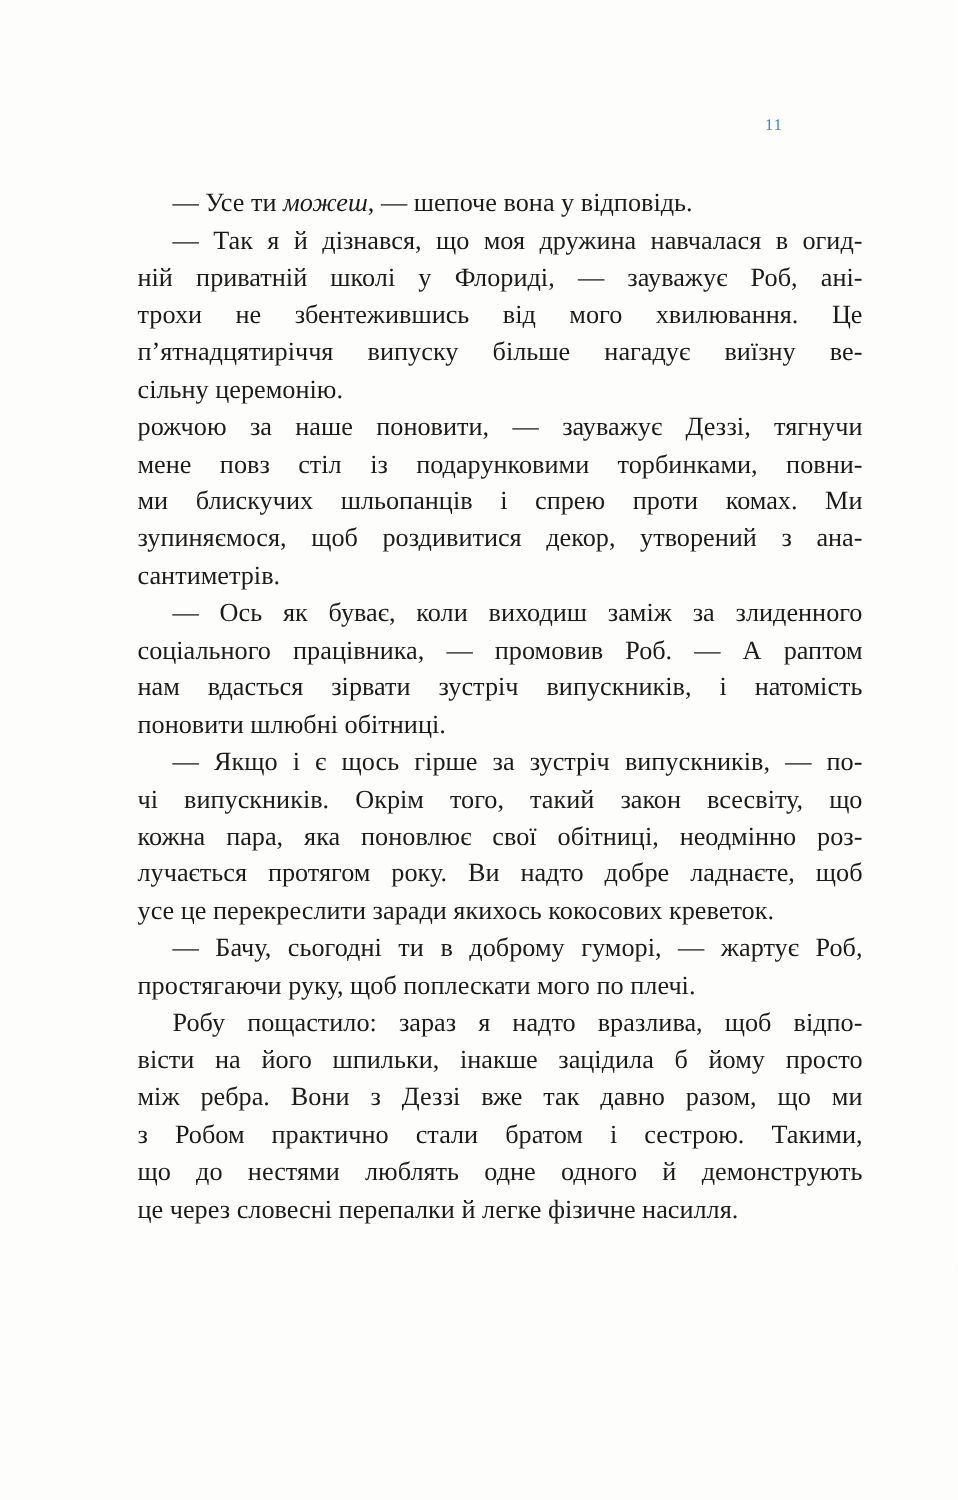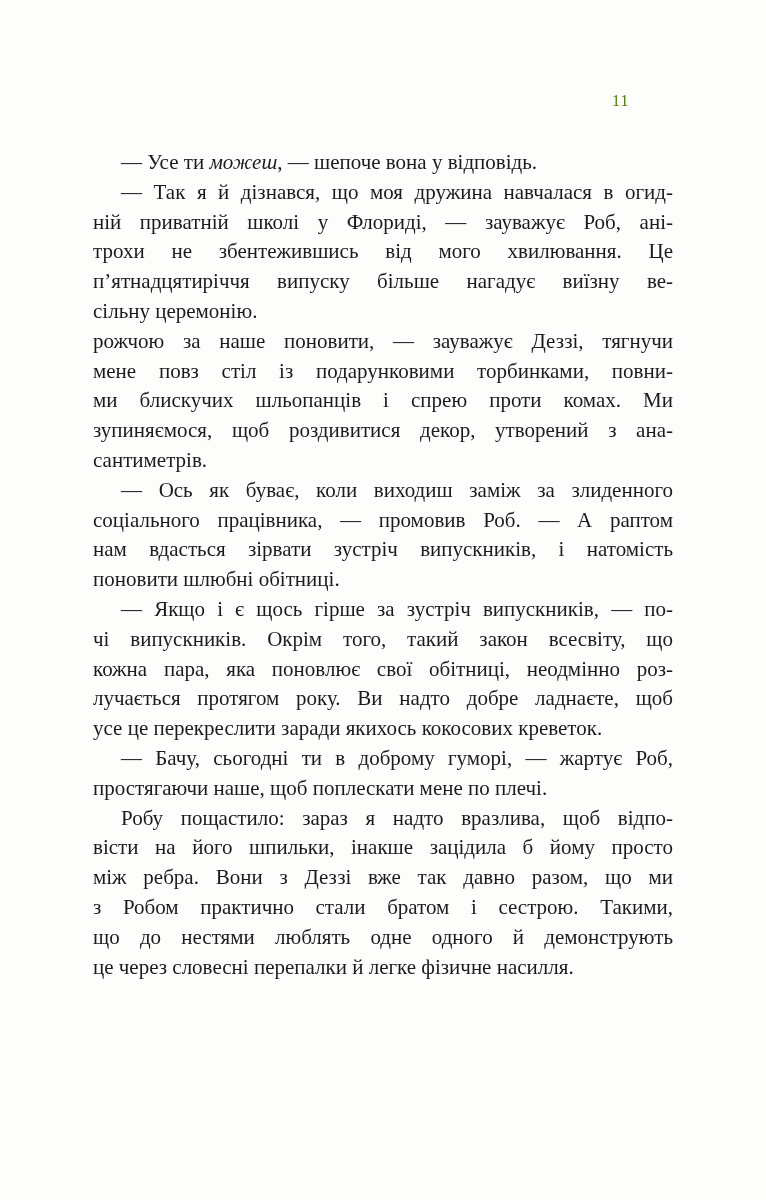--- a/index.html
+++ b/index.html
@@ -13,28 +13,28 @@
     height: 1200px;
     background: #fdfdfc;
     overflow: hidden;
     font-family: "Liberation Serif", "DejaVu Serif", serif;
     color: #1b1b1b;
   }
   .page-number {
     position: absolute;
     top: 92px;
     left: 612px;
-    font-size: 16px;
+    font-size: 13px;
     letter-spacing: 1px;
-    color: #4d7c0f;
+    color: #3b82f6;
   }
   .text-block {
     position: absolute;
     top: 148px;
-    left: 93px;
+    left: 110px;
     width: 580px;
     font-size: 21px;
     line-height: 29.8px;
   }
   .paragraph {
     margin: 0;
     padding: 0;
   }
   .line {
     text-align: justify;
@@ -84,21 +84,21 @@
       </div>
       <div class="paragraph">
         <div class="line first"><span>— Якщо і є щось гірше за зустріч випускників, — по-</span></div>
         <div class="line"><span>чі випускників. Окрім того, такий закон всесвіту, що</span></div>
         <div class="line"><span>кожна пара, яка поновлює свої обітниці, неодмінно роз-</span></div>
         <div class="line"><span>лучається протягом року. Ви надто добре ладнаєте, щоб</span></div>
         <div class="line last"><span>усе це перекреслити заради якихось кокосових креветок.</span></div>
       </div>
       <div class="paragraph">
         <div class="line first"><span>— Бачу, сьогодні ти в доброму гуморі, — жартує Роб,</span></div>
-        <div class="line last"><span>простягаючи наше, щоб поплескати мене по плечі.</span></div>
+        <div class="line last"><span>простягаючи руку, щоб поплескати мого по плечі.</span></div>
       </div>
       <div class="paragraph">
         <div class="line first"><span>Робу пощастило: зараз я надто вразлива, щоб відпо-</span></div>
         <div class="line"><span>вісти на його шпильки, інакше зацідила б йому просто</span></div>
         <div class="line"><span>між ребра. Вони з Деззі вже так давно разом, що ми</span></div>
         <div class="line"><span>з Робом практично стали братом і сестрою. Такими,</span></div>
         <div class="line"><span>що до нестями люблять одне одного й демонструють</span></div>
         <div class="line last"><span>це через словесні перепалки й легке фізичне насилля.</span></div>
       </div>
     </div>

